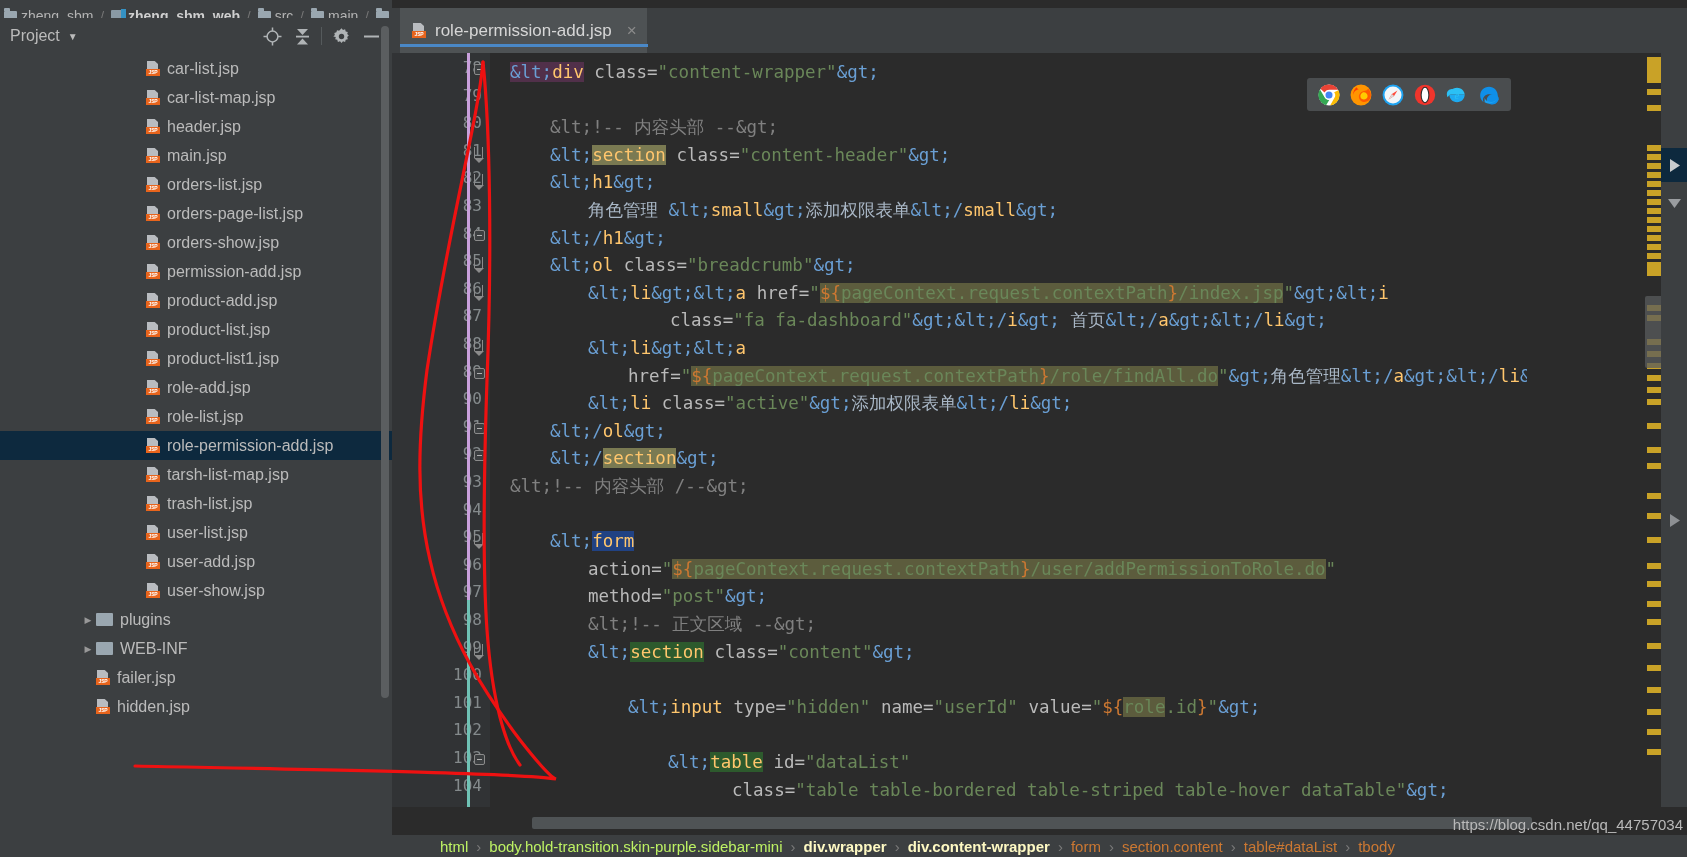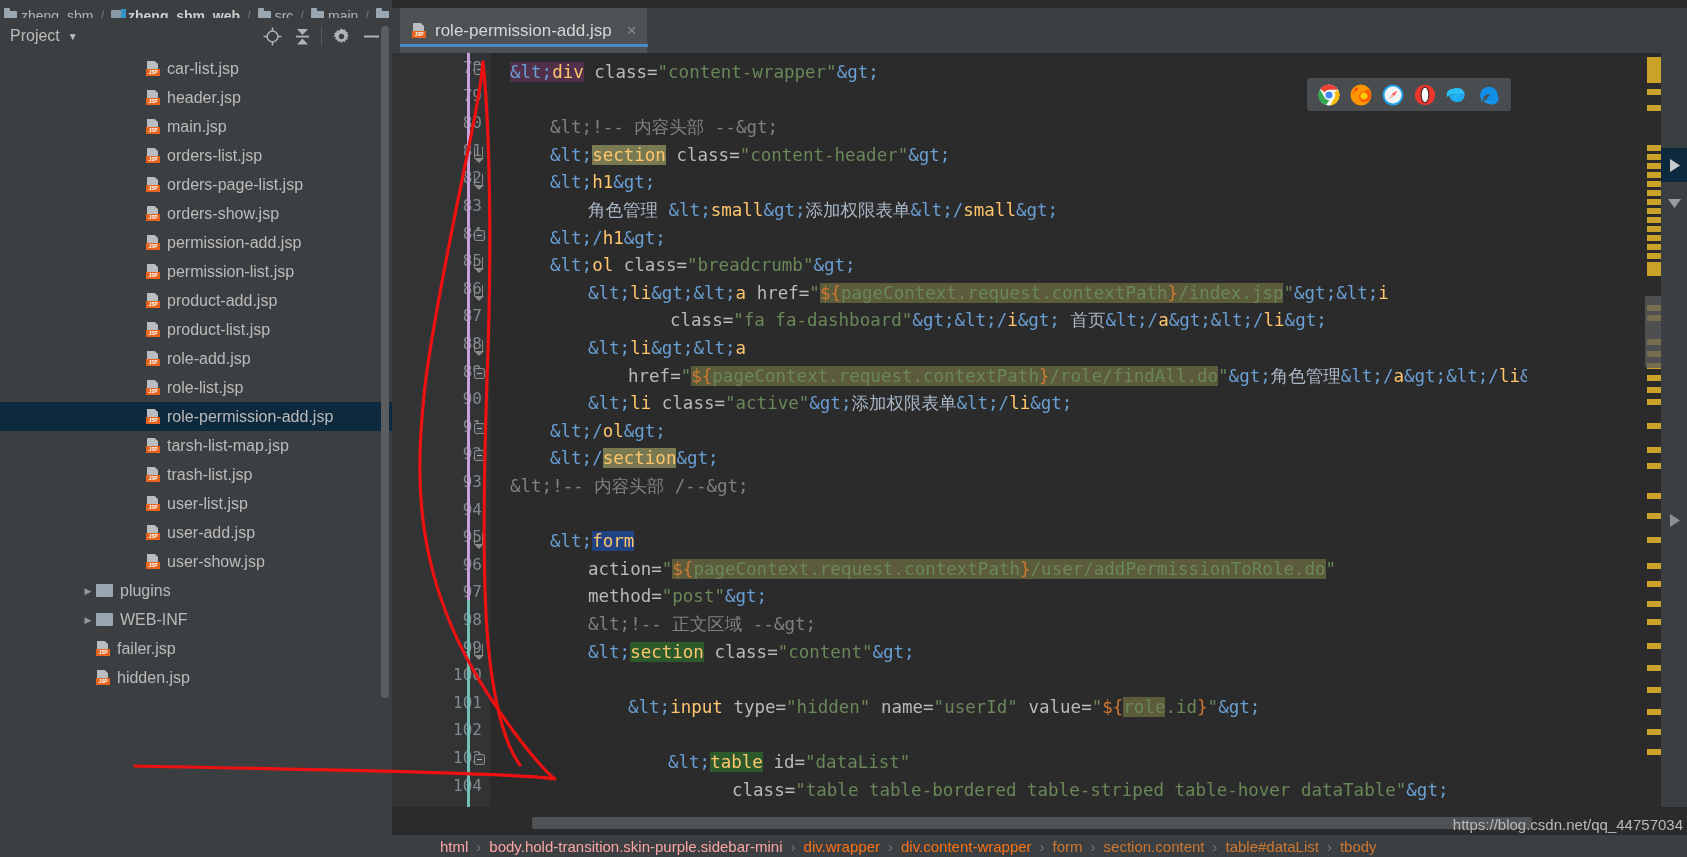--- a/index.html
+++ b/index.html
@@ -124,23 +124,23 @@
   #browserPop { position:absolute; right:176px; top:78px; height:33px;
      background:#4a4d4f; border-radius:3px; display:flex; align-items:center;
      gap:10px; padding:0 11px; }
   .bico { width:22px; height:22px; border-radius:50%; display:block; }
 
   
   #bcrumb { position:absolute; left:392px; bottom:0; width:1295px; height:22px;
      background:#3c3f41; color:#9876aa; font-size:15px; display:flex;
      align-items:center; overflow:hidden; white-space:nowrap; padding-left:48px; }
   #bcrumb span { display:inline-block; }
-  #bcrumb .g { color:#fca5a5; }
+  #bcrumb .g { color:#bef264; }
   #bcrumb .p { color:#cc7832; }
-  #bcrumb .v { color:#f97316; }
+  #bcrumb .v { color:#fef9c3;font-weight:bold; }
   #bcrumb .s { color:#7a7a7a; margin:0 8px; }
 
   
   #wm { position:absolute; right:4px; bottom:24px; color:#b9b9b9; font-size:15px;
      font-family:"Liberation Sans", sans-serif; }
 
   
   #redcurve { position:absolute; left:0; top:0; width:1687px; height:857px;
      pointer-events:none; }
 </style>
@@ -241,20 +241,31 @@
       </div>
       <div class="row">
         <span style="display:inline-block;width:130px"></span>
         <span class="arrow"></span>
         <span class="ico">
           <span class="jsp-ico">
             <span class="pg"></span>
             <span class="tag">JSP</span>
           </span>
         </span>
+        <span class="lbl">car-list-map.jsp</span>
+      </div>
+      <div class="row">
+        <span style="display:inline-block;width:130px"></span>
+        <span class="arrow"></span>
+        <span class="ico">
+          <span class="jsp-ico">
+            <span class="pg"></span>
+            <span class="tag">JSP</span>
+          </span>
+        </span>
         <span class="lbl">header.jsp</span>
       </div>
       <div class="row">
         <span style="display:inline-block;width:130px"></span>
         <span class="arrow"></span>
         <span class="ico">
           <span class="jsp-ico">
             <span class="pg"></span>
             <span class="tag">JSP</span>
           </span>
@@ -307,43 +318,43 @@
       </div>
       <div class="row">
         <span style="display:inline-block;width:130px"></span>
         <span class="arrow"></span>
         <span class="ico">
           <span class="jsp-ico">
             <span class="pg"></span>
             <span class="tag">JSP</span>
           </span>
         </span>
-        <span class="lbl">permission-list.jsp</span>
-      </div>
-      <div class="row">
-        <span style="display:inline-block;width:130px"></span>
-        <span class="arrow"></span>
-        <span class="ico">
-          <span class="jsp-ico">
-            <span class="pg"></span>
-            <span class="tag">JSP</span>
-          </span>
-        </span>
         <span class="lbl">product-add.jsp</span>
       </div>
       <div class="row">
         <span style="display:inline-block;width:130px"></span>
         <span class="arrow"></span>
         <span class="ico">
           <span class="jsp-ico">
             <span class="pg"></span>
             <span class="tag">JSP</span>
           </span>
         </span>
         <span class="lbl">product-list.jsp</span>
+      </div>
+      <div class="row">
+        <span style="display:inline-block;width:130px"></span>
+        <span class="arrow"></span>
+        <span class="ico">
+          <span class="jsp-ico">
+            <span class="pg"></span>
+            <span class="tag">JSP</span>
+          </span>
+        </span>
+        <span class="lbl">product-list1.jsp</span>
       </div>
       <div class="row">
         <span style="display:inline-block;width:130px"></span>
         <span class="arrow"></span>
         <span class="ico">
           <span class="jsp-ico">
             <span class="pg"></span>
             <span class="tag">JSP</span>
           </span>
         </span>

